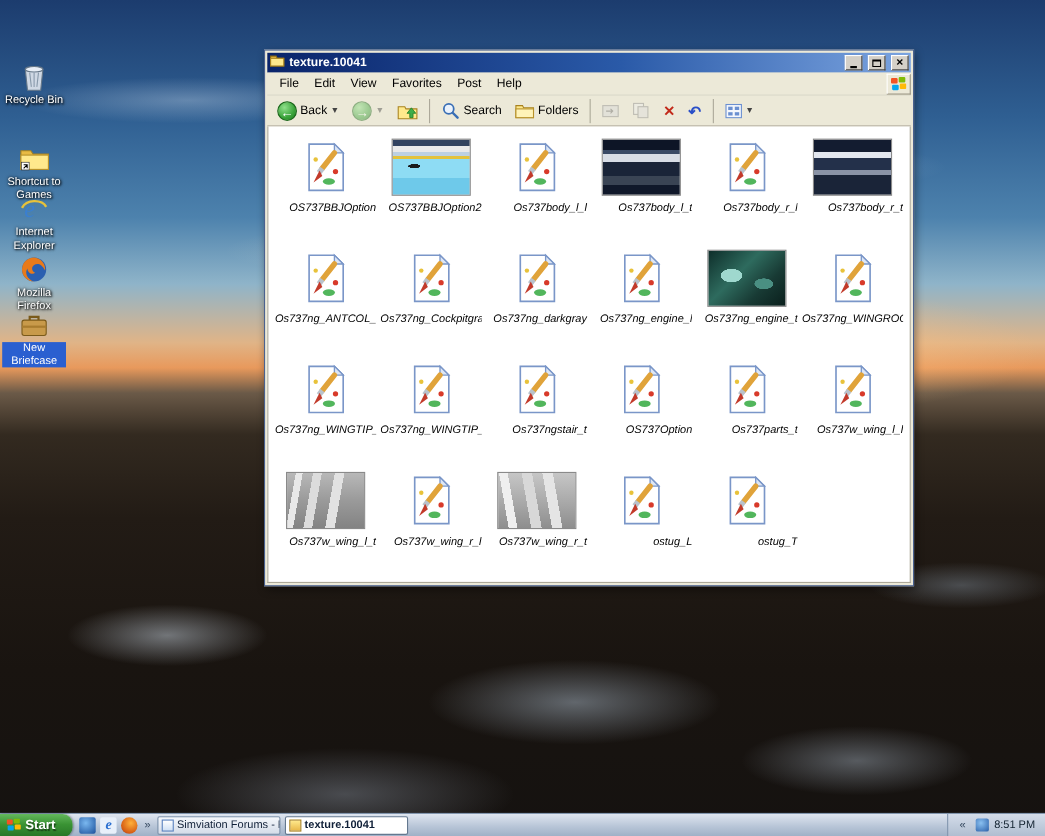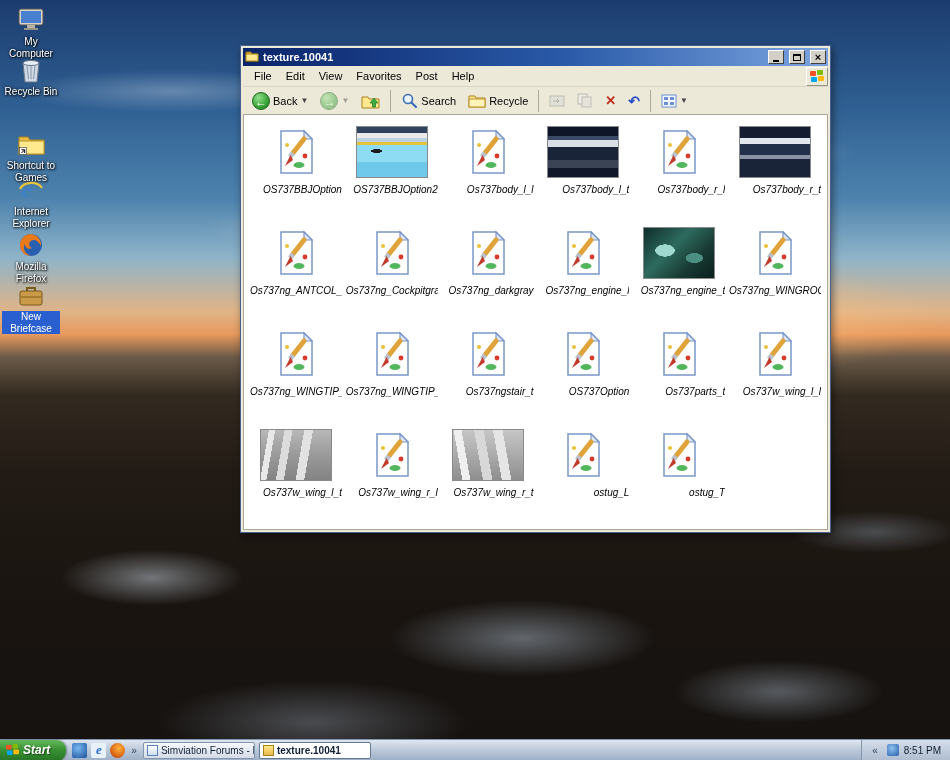--- a/index.html
+++ b/index.html
@@ -161,21 +161,21 @@
     position: absolute; left: 0; bottom: 0; width: 950px; height: 21px;
     background: linear-gradient(180deg, #dfe6f0 0%, #b9c6d8 55%, #9fb1c7 100%);
     border-top: 1px solid #8296ae;
     display: flex; align-items: center;
   }
   .start-btn {
     height: 21px; padding: 0 16px 0 6px; margin-right: 4px;
     background: linear-gradient(180deg, #63b85c 0%, #3a9334 45%, #277426 100%);
     border-radius: 0 9px 9px 0; box-shadow: 1px 0 2px rgba(0,0,0,.35);
     display: flex; align-items: center; gap: 4px;
-    color: #fff; font-weight: bold; font-style: italic; font-size: 12px;
+    color: #fff; font-weight: bold; font-size: 12px;
     text-shadow: 1px 1px 1px rgba(0,0,0,.5); cursor: default;
   }
   .ql-icon { width: 15px; height: 15px; margin: 0 2px; border-radius: 2px; }
   .ql-media  { background: radial-gradient(circle at 40% 35%, #7ab8f0, #1a4f9a); }
   .ql-ie     { background: #e8f0fa; color: #2a6fd0; font-family: "Liberation Serif", serif; font-style: italic; font-weight: bold; font-size: 13px; text-align: center; line-height: 14px; }
   .ql-ff     { background: radial-gradient(circle at 60% 35%, #ffb03a, #d45a12 70%, #2a3f7a); border-radius: 50%; }
   .chev { font-size: 10px; color: #33475e; padding: 0 4px; cursor: default; }
   .task {
     width: 112px; height: 17px; margin: 0 2px;
     background: linear-gradient(180deg, #f5f8fc, #d4dce8);
@@ -193,31 +193,20 @@
     background: linear-gradient(180deg, #d4ddea, #aebccf);
   }
   .tray-ico { width: 12px; height: 12px; border-radius: 2px; background: radial-gradient(circle at 40% 35%, #8ac0f0, #2a5fa8); }
   .tray-time { font-size: 10px; color: #10202e; text-align: right; }
 </style>
 </head>
 <body>
 
 <div class="desktop">
 
-  <div class="desk-icon" style="top:6px">
-    <span class="glyph">
-      <svg width="26" height="24" viewBox="0 0 26 24">
-        <rect x="1" y="1" width="24" height="16" rx="2" fill="#d8d4c8" stroke="#555"></rect>
-        <rect x="3" y="3" width="20" height="12" fill="#4a7fd0"></rect>
-        <rect x="9" y="17" width="8" height="3" fill="#b8b4a8"></rect>
-        <rect x="6" y="20" width="14" height="2" fill="#989488"></rect>
-      </svg>
-    </span>
-    <span class="dlabel">My Computer</span>
-  </div>
 
   <div class="desk-icon" style="top:56px">
     <span class="glyph">
       <svg width="22" height="26" viewBox="0 0 22 26">
         <path d="M3 6 L19 6 L17 25 L5 25 Z" fill="#cfd8e4" stroke="#667788"></path>
         <ellipse cx="11" cy="6" rx="8" ry="2.5" fill="#e8eef6" stroke="#667788"></ellipse>
         <path d="M7 9 l1.5 13 M11 9 v13 M15 9 l-1.5 13" stroke="#8899aa" fill="none"></path>
       </svg>
     </span>
     <span class="dlabel">Recycle Bin</span>
@@ -327,21 +316,21 @@
           <circle cx="7" cy="7" r="4.5" fill="#eaf2fc" stroke="#3a6fb5" stroke-width="1.6"></circle>
           <line x1="10.5" y1="10.5" x2="15" y2="15" stroke="#3a6fb5" stroke-width="2.2" stroke-linecap="round"></line>
         </svg>
         <span>Search</span>
       </span>
       <span class="tbtn">
         <svg width="18" height="15" viewBox="0 0 18 15">
           <path d="M1 3 h6 l1 2 h9 v9 H1 Z" fill="#ffe98c" stroke="#a8821f"></path>
           <rect x="1" y="6" width="16" height="8" fill="#fff3b8" stroke="#b8922a"></rect>
         </svg>
-        <span>Recycle</span>
+        <span>Folders</span>
       </span>
       <span class="tsep"></span>
       <span class="tbtn disabled">
         <svg width="16" height="15" viewBox="0 0 16 15">
           <rect x="1" y="3" width="14" height="10" fill="#d8d8d8" stroke="#888"></rect>
           <path d="M4 8 h6 m-2 -2 l2 2 l-2 2" stroke="#666" fill="none"></path>
         </svg>
       </span>
       <span class="tbtn disabled">
         <svg width="16" height="15" viewBox="0 0 16 15">

